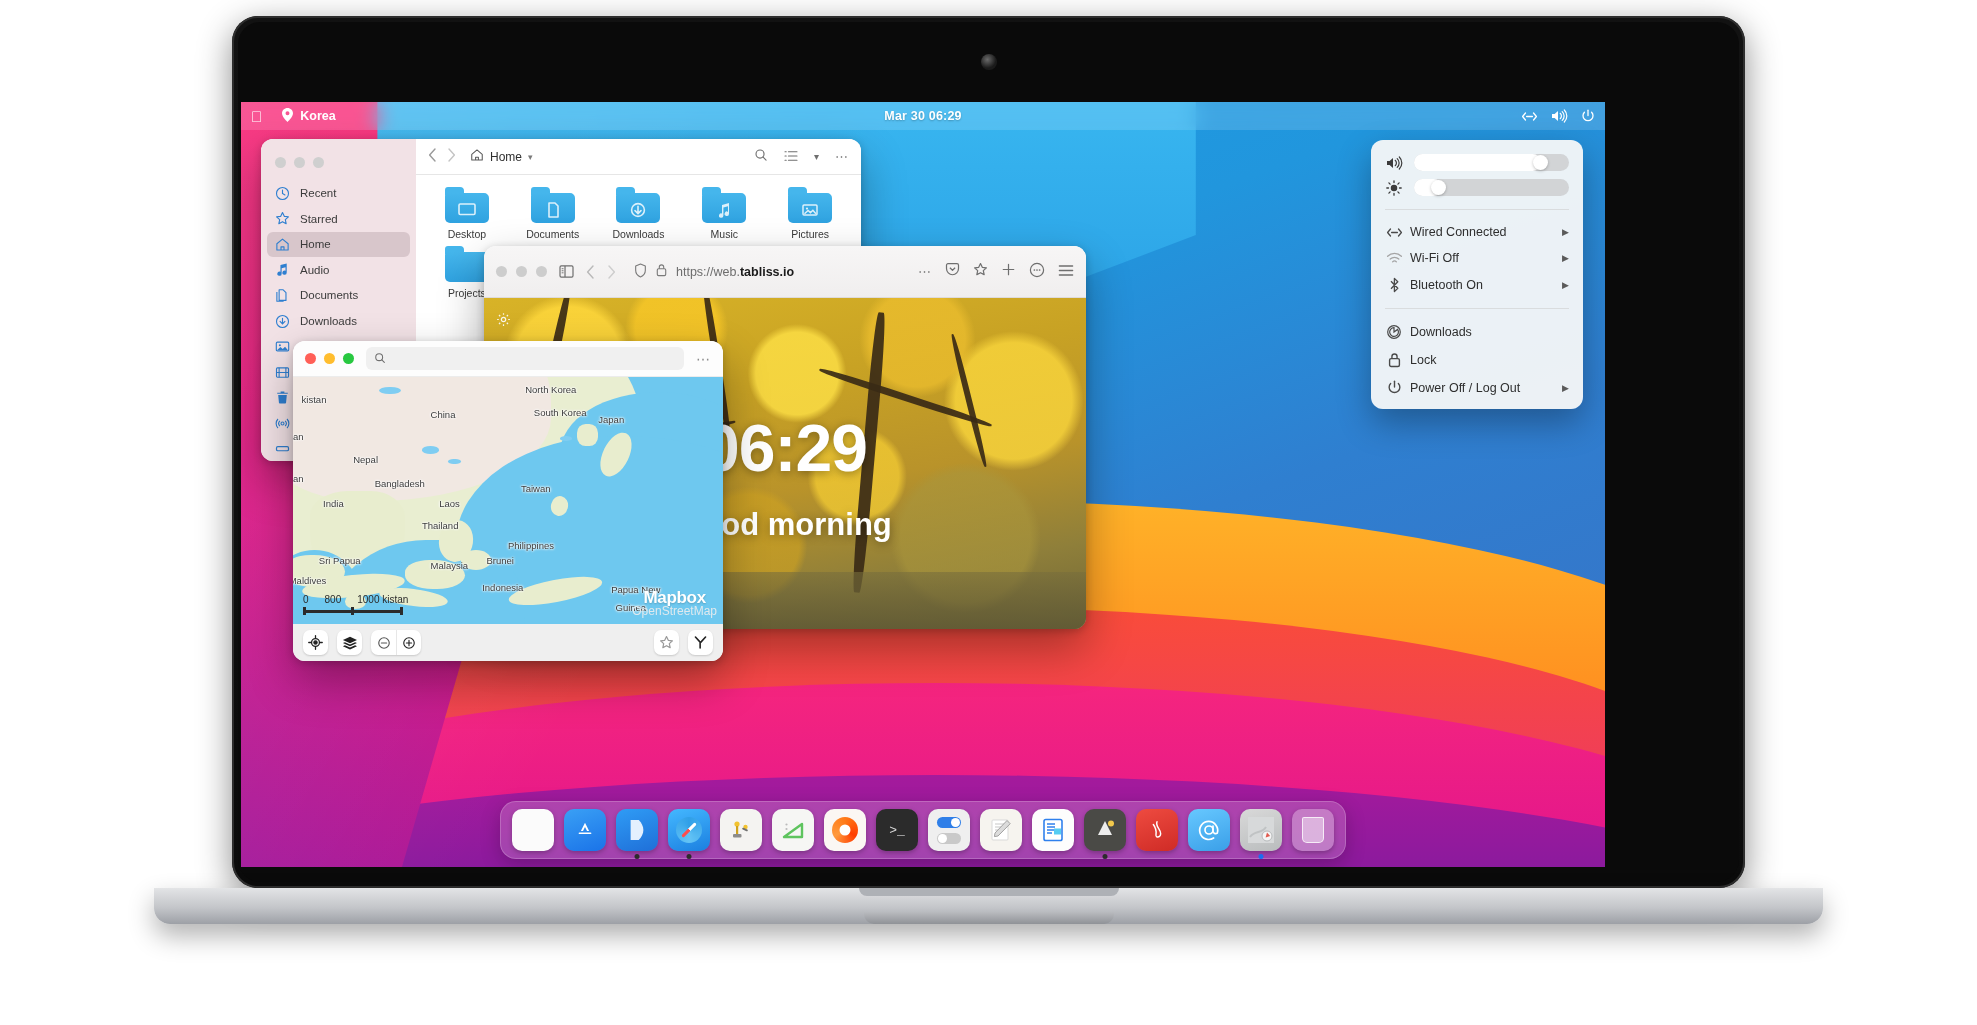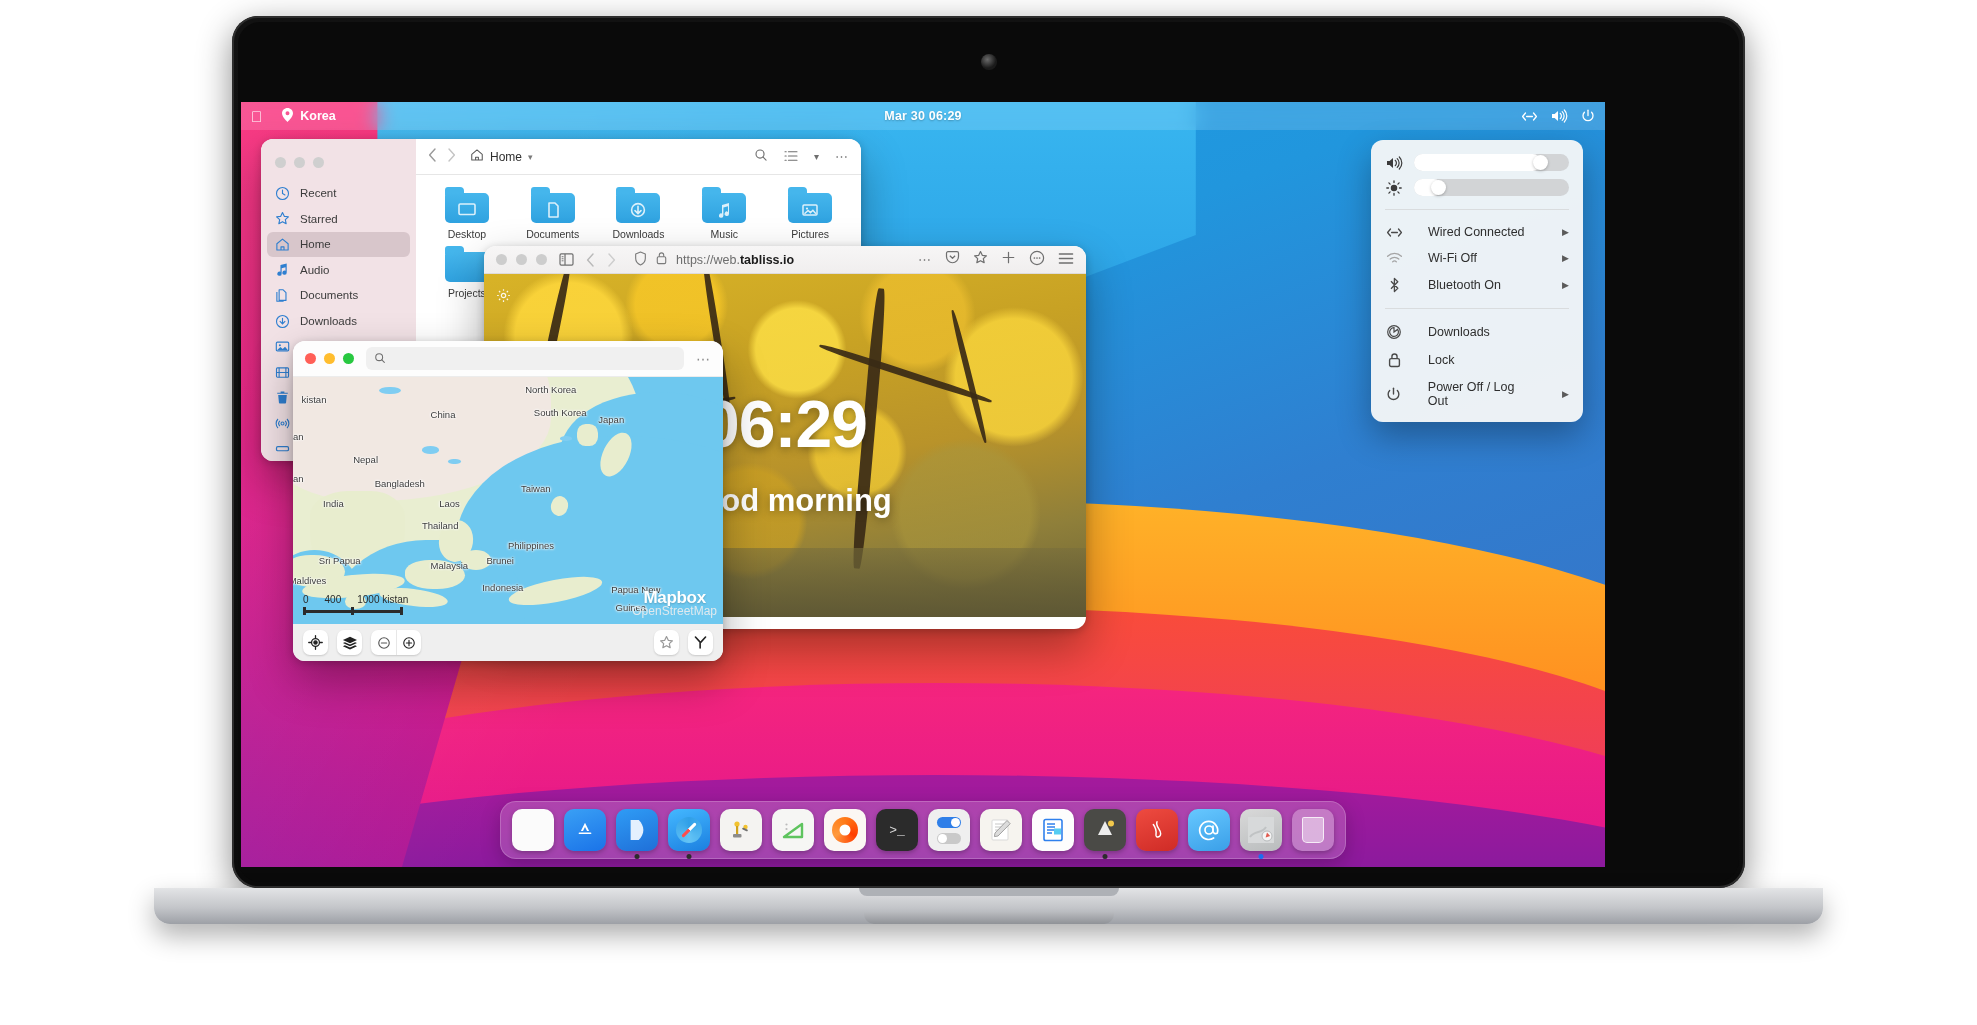--- a/index.html
+++ b/index.html
@@ -158,21 +158,21 @@
     position:absolute; left:50%; top:14px; transform:translateX(-50%);
     width:20px; height:18px; color:rgba(255,255,255,.82);
   }
   .folder .f-glyph svg { width:20px; height:18px; display:block; }
   .fm-item .lbl { font-size:10.5px; color:#3a3a3a; max-width:60px;
                   overflow:hidden; text-overflow:ellipsis; white-space:nowrap; }
 
   
   .bw { left:243px; top:144px; width:602px; height:383px; background:#fff; z-index:20; }
   .bw-chrome {
-    height:28px; background: linear-gradient(180deg,#f7f6f6,#f0eeee);
+    height:52px; background: linear-gradient(180deg,#f7f6f6,#f0eeee);
     display:flex; align-items:center; gap:12px; padding:0 12px;
     border-bottom:1px solid #dedbdb;
   }
   .bw-dots { display:flex; gap:9px; }
   .bw-dots i { width:11px; height:11px; border-radius:50%; background:#cdcdcd; display:block; }
   .bw-ic { color:#6f6f6f; display:flex; align-items:center; }
   .bw-url {
     flex:1; display:flex; align-items:center; gap:9px;
     font-size:12.5px; color:#6d6d6d; padding-left:6px;
   }
@@ -299,21 +299,21 @@
     box-shadow: 0 14px 34px rgba(0,0,0,.3);
     padding:10px 0 8px; z-index:60;
   }
   .sm-slider { display:flex; align-items:center; gap:11px; padding:4px 14px; }
   .sm-slider .ic { width:18px; color:#3b3b3b; display:flex; justify-content:center; }
   .track { flex:1; height:17px; border-radius:9px; background:#d2d4d6; position:relative; }
   .fill { position:absolute; left:0; top:0; bottom:0; background:#fff; border-radius:9px; }
   .knob { position:absolute; top:1px; width:15px; height:15px; border-radius:50%;
           background:#fff; box-shadow:0 1px 3px rgba(0,0,0,.25); }
   .sm-sep { height:1px; background:#d9dcde; margin:9px 14px; }
-  .sm-row { display:flex; align-items:center; gap:25px; padding:6px 14px; font-size:12.5px; color:#2e2e2e; }
+  .sm-row { display:flex; align-items:center; gap:7px; padding:6px 14px; font-size:12.5px; color:#2e2e2e; }
   .sm-row .ic { width:18px; display:flex; justify-content:center; color:#4a4a4a; }
   .sm-row .arr { margin-left:auto; color:#5a5a5a; font-size:9px; }
 
   
   .dock {
     position:absolute; left:50%; transform:translateX(-50%); bottom:8px;
     height:58px; display:flex; align-items:center; gap:10px;
     padding:0 12px; border-radius:16px;
     background: rgba(255,255,255,.18);
     box-shadow: 0 6px 20px rgba(0,0,0,.22), inset 0 0 0 1px rgba(255,255,255,.2);
@@ -779,21 +779,21 @@
         <span class="mlabel" style="left:32%;top:74%">Malaysia</span>
         <span class="mlabel" style="left:45%;top:72%">Brunei</span>
         <span class="mlabel" style="left:-1%;top:80%">Maldives</span>
         <span class="mlabel" style="left:44%;top:83%">Indonesia</span>
         <span class="mlabel" style="left:74%;top:84%">Papua New</span>
         <span class="mlabel" style="left:75%;top:91%">Guinea</span>
 
         <div class="scalebar">
           <div class="scale-nums">
             <span>0</span>
-            <span>400</span>
+            <span>800</span>
             <span><span>1000</span>&nbsp;<span>kistan</span></span>
           </div>
           <div class="scale-line">
                   <i style="left:0"></i>
                   <i style="left:48px"></i>
                   <i style="left:97px"></i>
                 </div>
         </div>
 
         <div class="attr">

